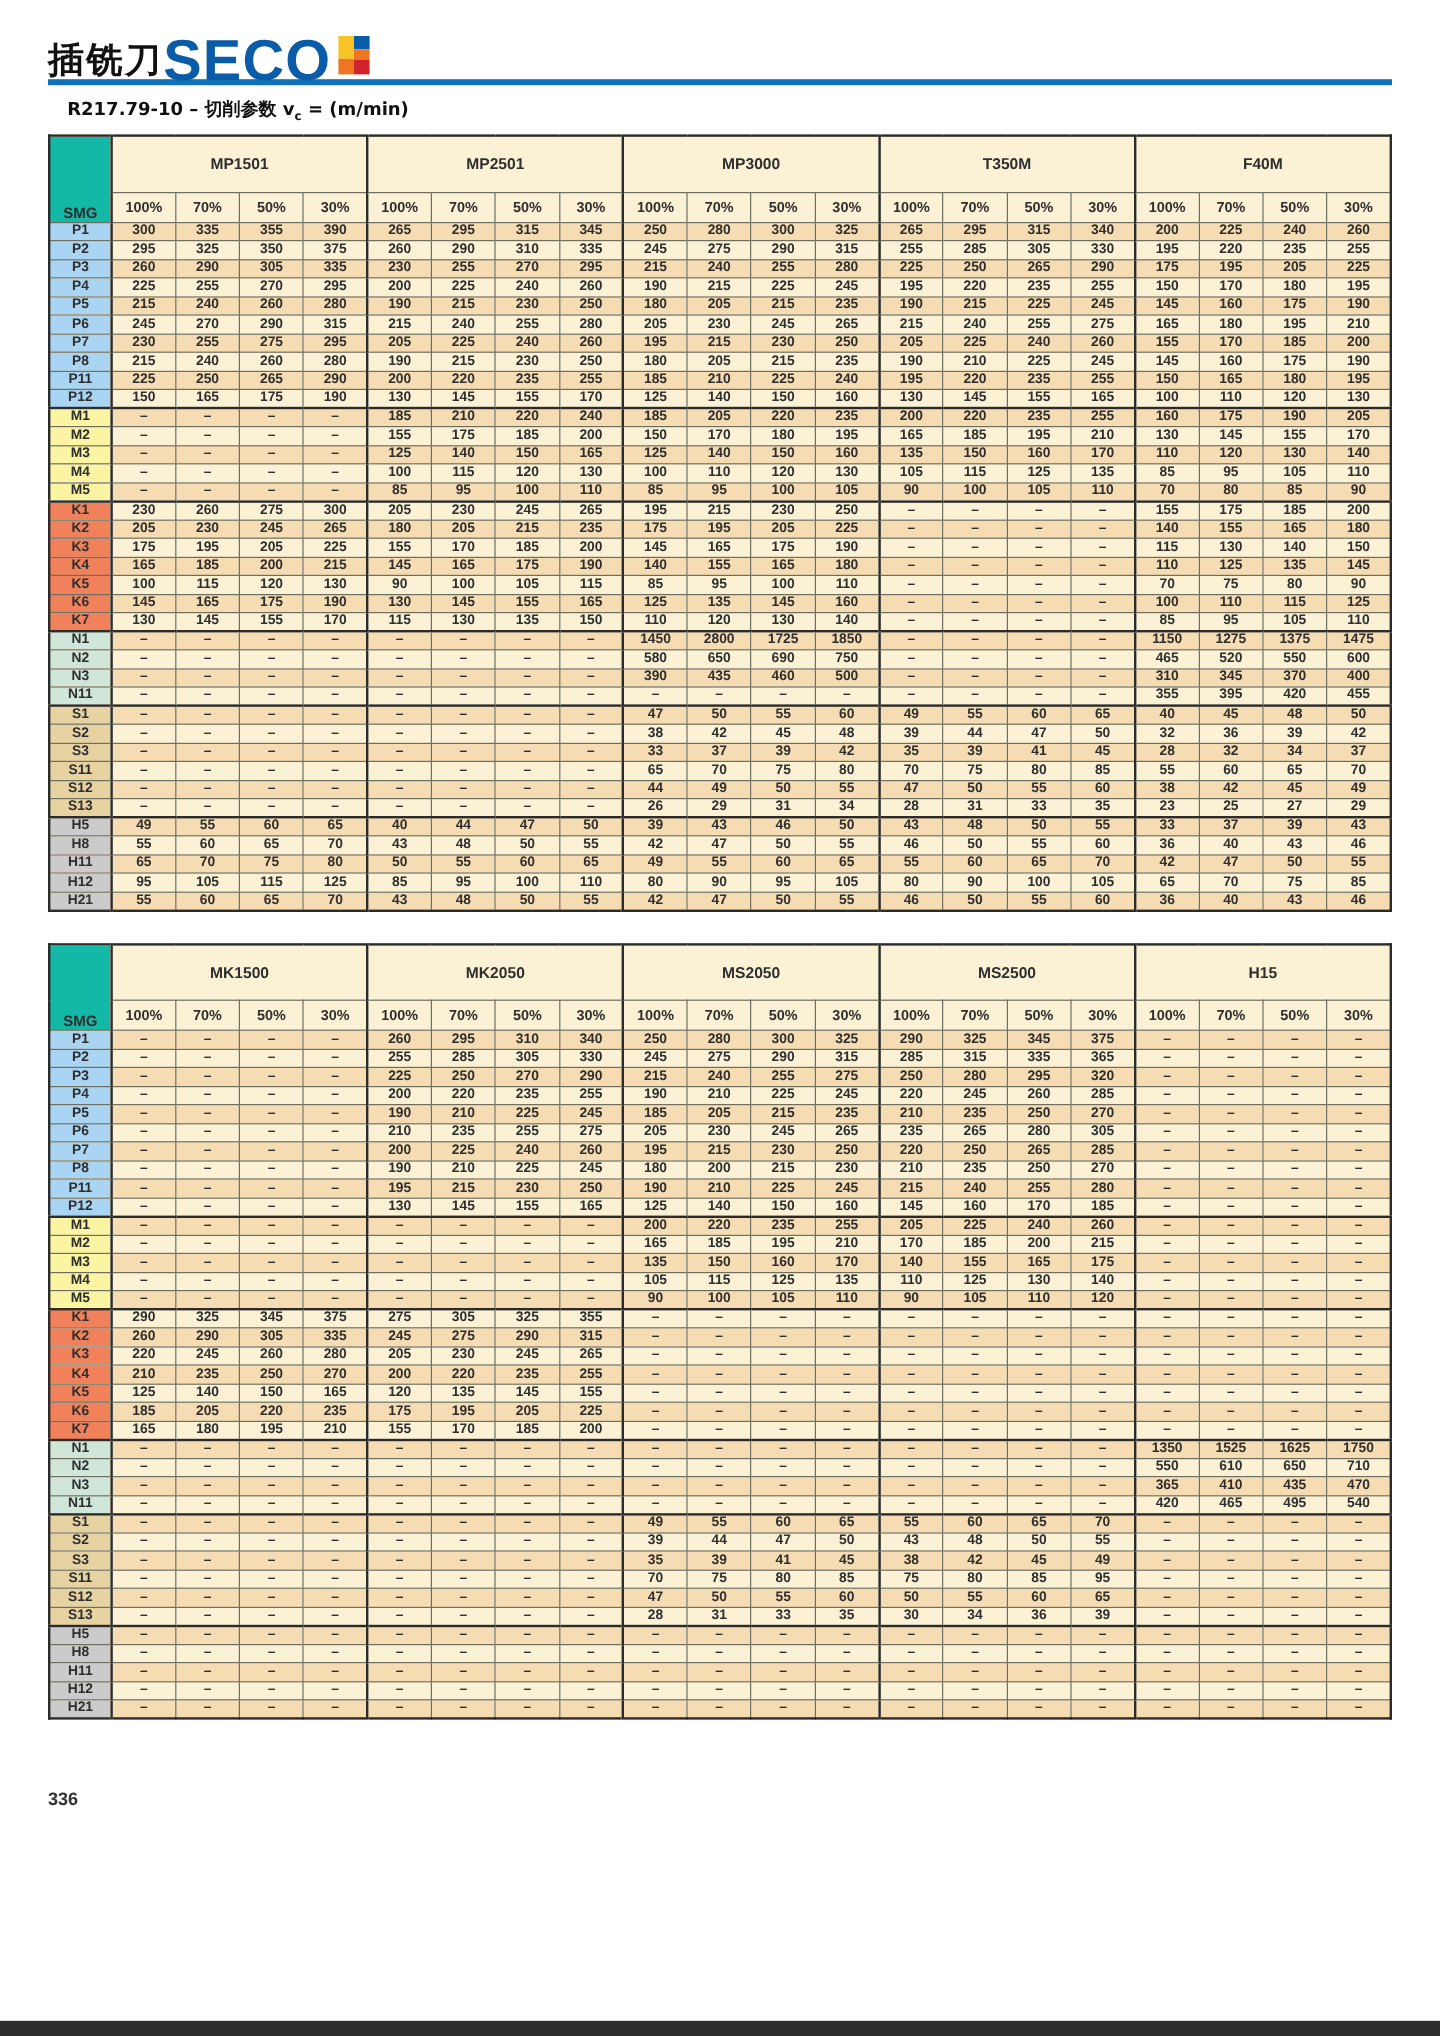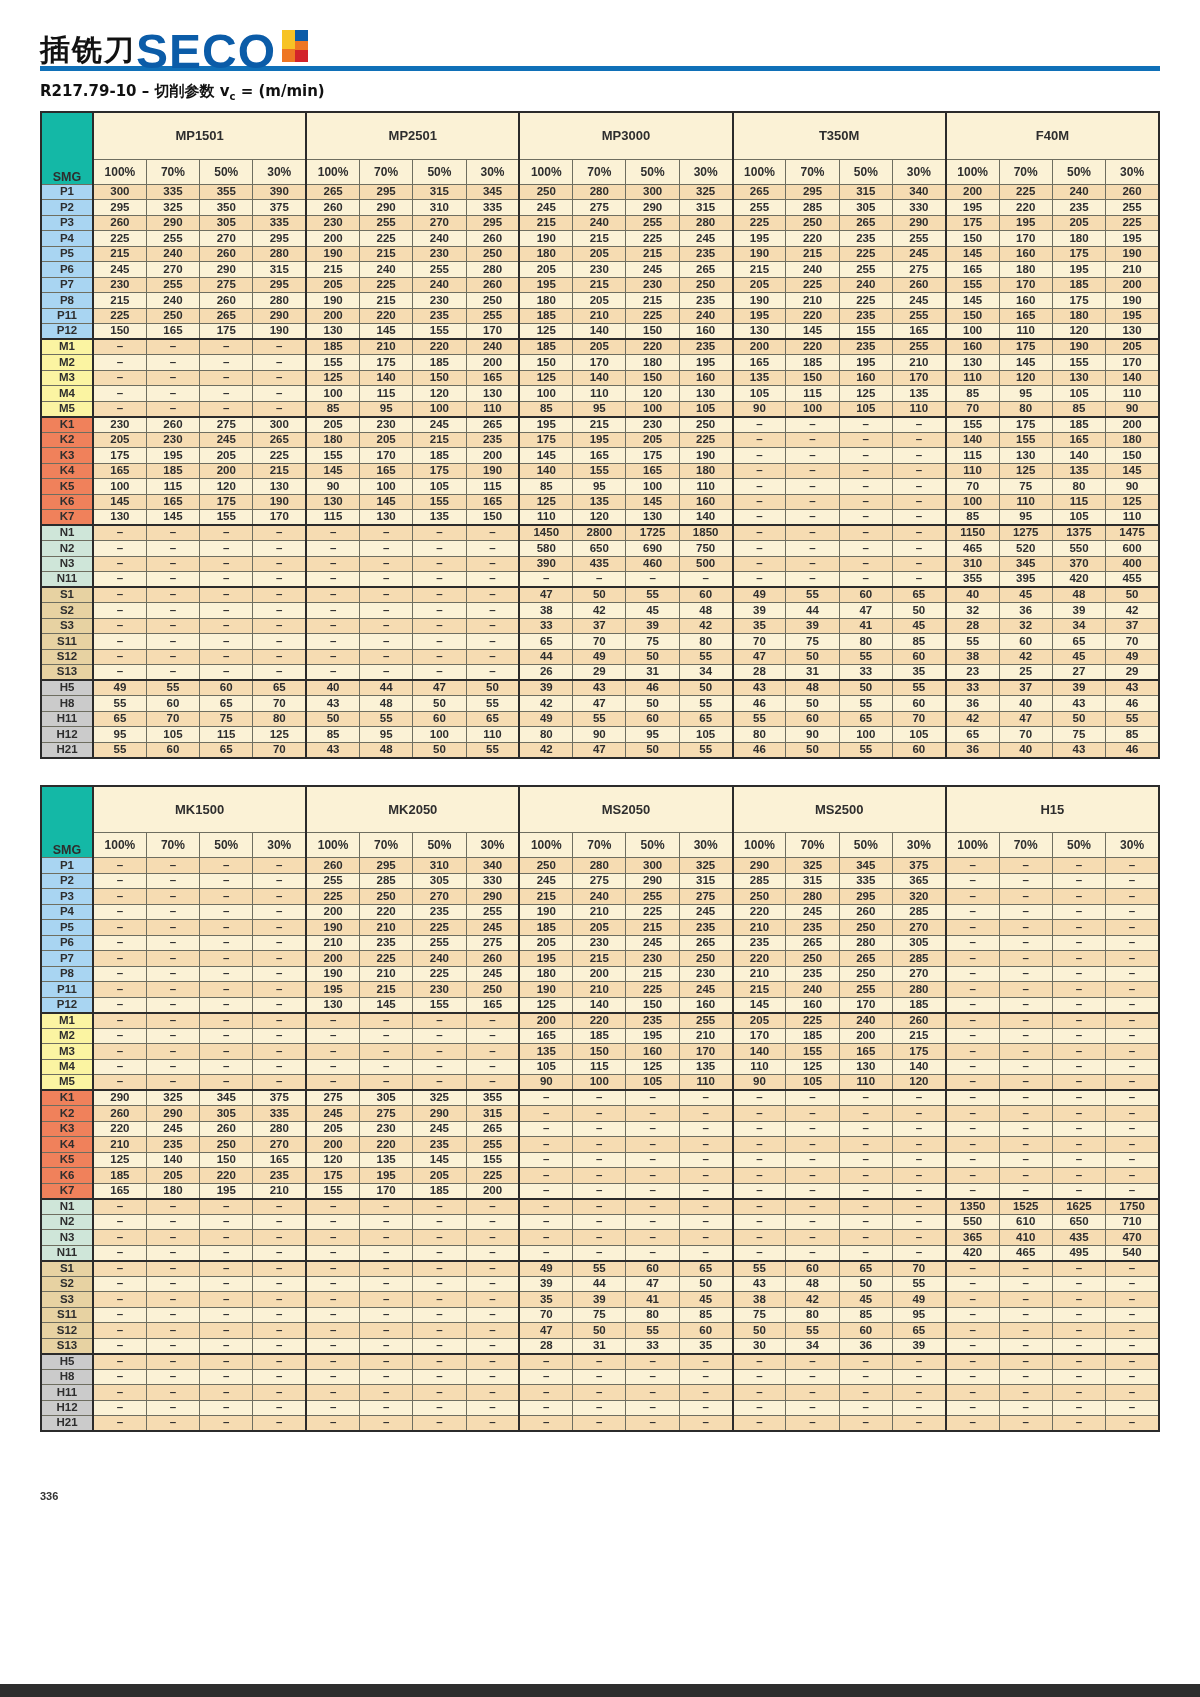--- a/index.html
+++ b/index.html
@@ -12,21 +12,21 @@
 
   
   .hdr { display:flex; align-items:flex-start; padding-top:30px; height:62px; }
   .page-title { font-size:30px; font-weight:bold; color:#111; font-family:"DejaVu Sans","Liberation Sans",sans-serif; letter-spacing:2px; }
   .logo { display:flex; align-items:flex-start; gap:6px; }
   .logo-word { font-size:48px; font-weight:700; color:#0b5ca8; letter-spacing:1px; line-height:0.9; font-family:"Liberation Sans",sans-serif; }
   .logo-mark { display:flex; width:26px; height:32px; }
   .lm-col { display:flex; flex-direction:column; width:50%; }
   .lm { width:100%; }
   .blue-rule { height:5px; background:#1070b8; margin-top:4px; }
-  .subtitle { font-size:15px; font-weight:bold; color:#111; margin:11px 0 9px 0; font-family:"DejaVu Sans","Liberation Sans",sans-serif; }
+  .subtitle { font-size:15px; font-weight:bold; color:#111; margin:11px 0 9px 16px; font-family:"DejaVu Sans","Liberation Sans",sans-serif; }
   .subtitle sub { font-size:10px; }
 
   
   table.params { border-collapse:collapse; width:100%; table-layout:fixed; background:#fbf2d6; border:2px solid #2b2b2b; }
   table.params th, table.params td {
     border:1px solid #6e6e60; font-weight:bold; text-align:center;
     color:#2e2e2e; padding:0; overflow:hidden; white-space:nowrap;
   }
   th.smg-h { vertical-align:bottom; padding-bottom:6px; font-size:12.5px; background:#14b8a6; }
   th.grp { height:47px; font-size:13px; background:#fbf2d6; }
@@ -39,21 +39,21 @@
   td.lbl { font-size:11.5px; }
   .cat-P { background:#a9d5f2; }
   .cat-M { background:#fbf4a2;margin-left:11px; }
   .cat-K { background:#f0815b; }
   .cat-N { background:#cfe6d9; }
   .cat-S { background:#e7d2a2; }
   .cat-H { background:#cbcbcb; }
   #table2wrap { margin-top:26px; }
 
   
-  .page-num { font-size:11px; font-weight:bold; color:#333; margin:58px 0 0 0; }
+  .page-num { font-size:15px; font-weight:bold; color:#333; margin:58px 0 0 0; }
   .bottom-bar { position:absolute; left:0; bottom:0; width:1200px; height:13px; background:#2e2e2e; }
 </style>
 </head>
 <body>
 
 <div class="page">
 
   <div class="hdr">
     <div class="page-title">插铣刀</div>
     <div class="logo">

